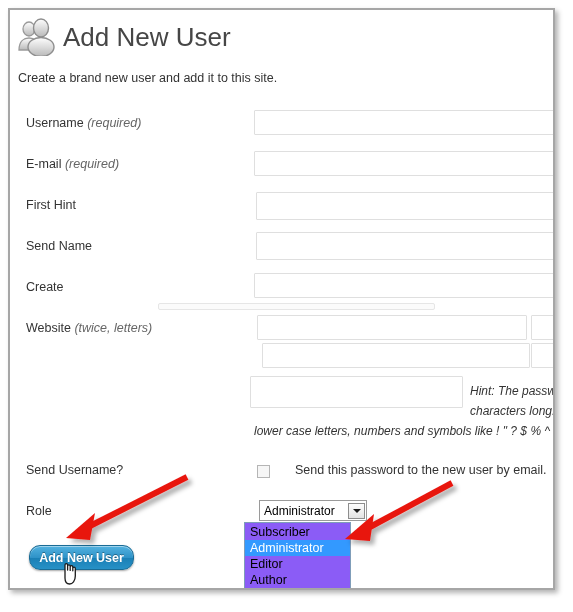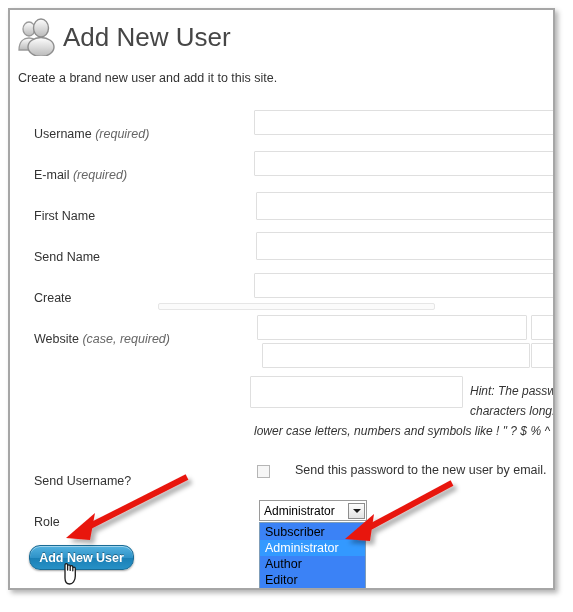--- a/index.html
+++ b/index.html
@@ -72,25 +72,24 @@
     position: absolute;
     left: 8px;
     top: 61px;
     font-size: 12.5px;
     color: #333333;
     white-space: nowrap;
     text-align: center;
   }
   .flabel {
     position: absolute;
-    left: 24px;
+    left: 16px;
     font-size: 12.5px;
     color: #333333;
     white-space: nowrap;
-    margin-top: 11px;
   }
   .flabel .req {
     font-style: italic;
     color: #666666;
   }
 
   .finput {
     position: absolute;
     background: #ffffff;
     border: 1px solid #dfdfdf;
@@ -200,24 +199,24 @@
   #role-select-arrow .caret {
     width: 0; height: 0;
     border-left: 4px solid transparent;
     border-right: 4px solid transparent;
     border-top: 4px solid #1b1b1b;
   }
 
   
   #role-options {
     position: absolute;
-    left: 249px;
+    left: 234px;
     top: 512px;
     width: 107px;
-    background: #3b82f6;
+    background: #8b5cf6;
     border: 1px solid #7f9db9;
     box-sizing: border-box;
     padding: 1px 0 2px 0;
   }
   .role-option {
     font-size: 12.5px;
     color: #000000;
     line-height: 16px;
     height: 16px;
     padding-left: 5px;
@@ -303,39 +302,39 @@
       </div>
       <input class="finput wide" style="top: 100px;" type="text" value="">
 
       <div class="flabel" style="top:147px">
         <span>E-mail</span>
         <span class="req">(required)</span>
       </div>
       <input class="finput wide" style="top: 141px;" type="text" value="">
 
       <div class="flabel" style="top:188px">
-        <span>First Name</span>
+        <span>First Hint</span>
       </div>
       <input class="finput wide2" style="left: 246px; top: 182px;" type="text" value="">
 
       <div class="flabel" style="top:229px">
         <span>Send Name</span>
       </div>
       <input class="finput wide2" style="left: 246px; top: 222px;" type="text" value="">
 
       <div class="flabel" style="top:270px">
         <span>Create</span>
       </div>
       <input class="finput wide" style="top: 263px;" type="text" value="">
 
       <div id="stray-bar"></div>
 
       <div class="flabel" style="top:311px">
         <span>Website</span>
-        <span class="req">(case, required)</span>
+        <span class="req">(twice, letters)</span>
       </div>
       <input class="finput pwmain" style="top: 305px;" type="password" value="">
       <div class="finput pwside" style="top:305px"></div>
 
       <input class="finput pwconfirm-main" style="top: 333px;" type="password" value="">
       <div class="finput pwconfirm-side" style="top:333px"></div>
 
       <div class="finput pwstrength" style="top:366px"></div>
 
       <div id="hint">
@@ -357,22 +356,22 @@
       <div id="role-select">
         <div id="role-select-value">Administrator</div>
         <div id="role-select-arrow">
             <span class="caret"></span>
           </div>
       </div>
 
       <div id="role-options">
         <div class="role-option">Subscriber</div>
         <div class="role-option selected">Administrator</div>
+        <div class="role-option">Editor</div>
         <div class="role-option">Author</div>
-        <div class="role-option">Editor</div>
 
       </div>
 
       <div id="submit-button">
         <span id="submit-button-label">Add New User</span>
       </div>
 
     </div>
   </div>
 

